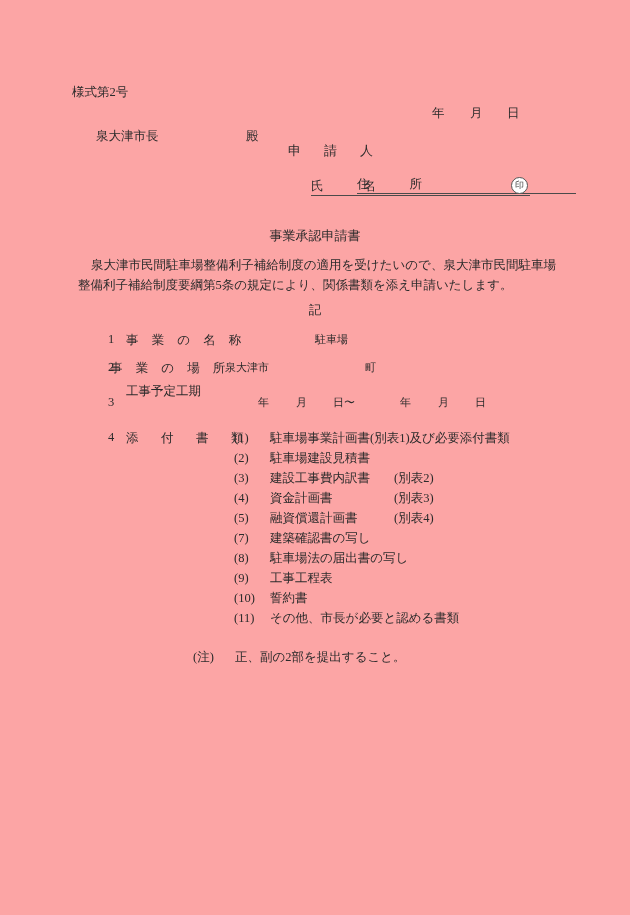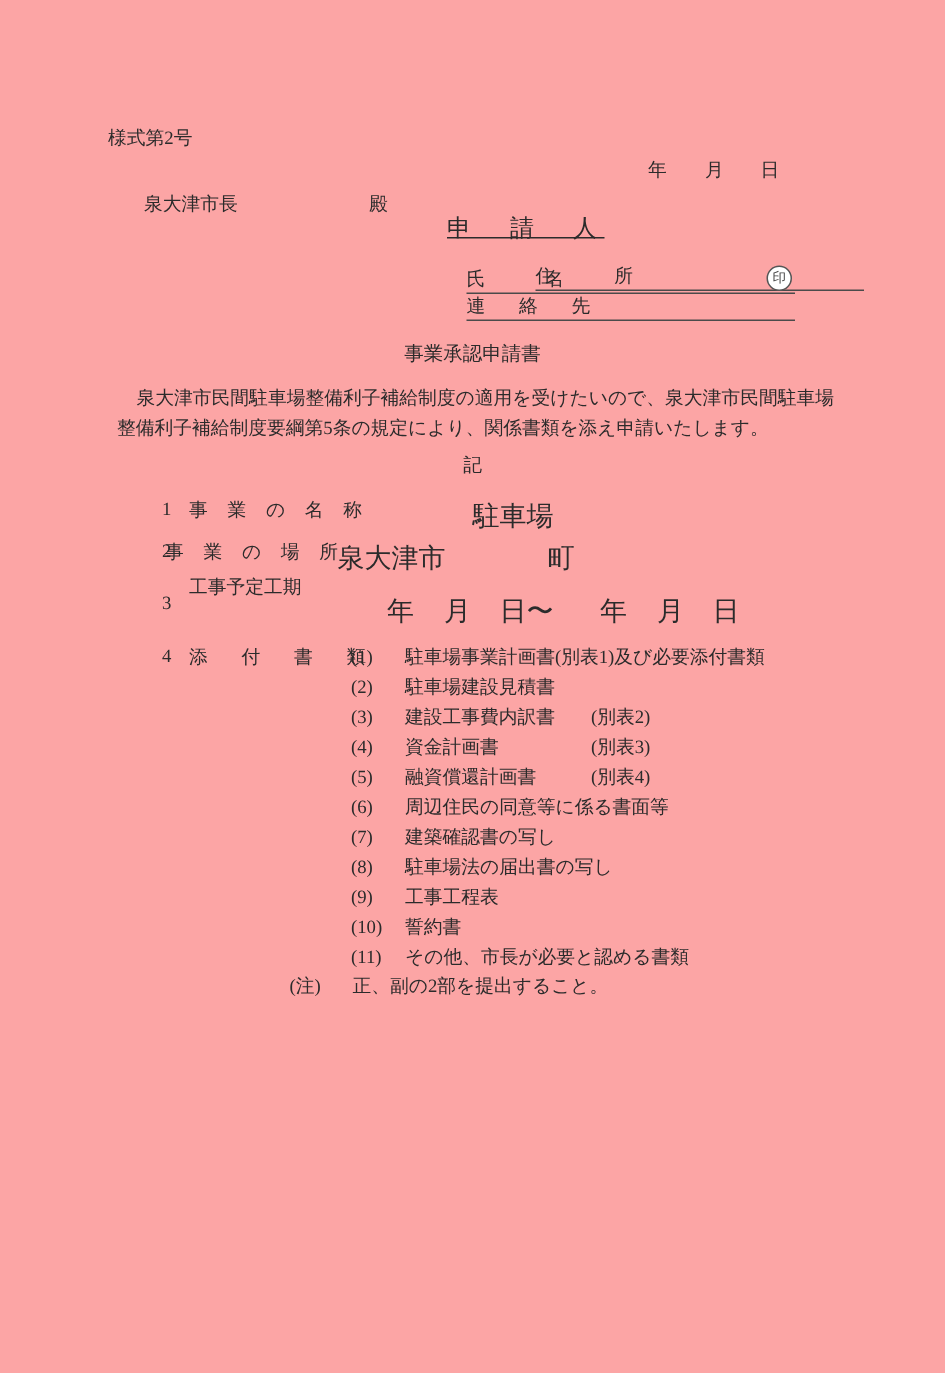--- a/index.html
+++ b/index.html
@@ -27,21 +27,21 @@
   .form-no      { left: 72px;  top: 84px;  font-size: 12.5px; }
   .date-line    { left: 432px; top: 105px; font-size: 12.5px; letter-spacing: 0; }
   .date-line span { display: inline-block; }
   .date-y { width: 38px; }
   .date-m { width: 37px; }
 
   .addressee    { left: 96px;  top: 128px; font-size: 12.5px; }
   .addressee-hon{ left: 246px; top: 128px; font-size: 12.5px; }
 
   
-  .applicant-label { left: 298px; top: 142px; font-size: 16px; letter-spacing: 5px; text-decoration: underline; }
+  .applicant-label { left: 288px; top: 142px; font-size: 13px; letter-spacing: 5px; }
 
   .field {
     position: absolute;
     left: 311px;
     width: 219px;
     border-bottom: 1px solid #4a4a4a;
     height: 18px;
     box-sizing: border-box;
   }
   .field .flabel {
@@ -83,21 +83,21 @@
     text-indent: 13px;
     text-align: justify;
     white-space: normal;
   }
 
   .ki { left: 0; top: 302px; width: 630px; text-align: center; font-size: 12.5px; }
 
   
   .item-no    { font-size: 12.5px; }
   .item-label { font-size: 12.5px; letter-spacing: 5px; }
-  .item-val   { font-size: 18px; }
+  .item-val   { font-size: 11px; }
 
   .n1 { left: 108px; top: 332px; }
   .l1 { left: 126px; top: 332px; }
   .v1 { left: 315px; top: 332px; }
 
   .n2 { left: 108px; top: 360px; }
   .l2 { left: 110px; top: 360px; }
   .v2 { left: 225px; top: 360px; text-align: center; }
   .v2b{ left: 365px; top: 360px; }
 
@@ -144,23 +144,20 @@
 
   <div class="field field-addr">
     <span class="flabel">住　　所</span>
   </div>
 
   <div class="field field-name">
     <span class="flabel">氏　　名</span>
     <span class="seal">印</span>
   </div>
 
-  <div class="field field-tel">
-    <span class="flabel">連　絡　先</span>
-  </div>
 
   <div class="abs doc-title">事業承認申請書</div>
 
   <div class="body-para">泉大津市民間駐車場整備利子補給制度の適用を受けたいので、泉大津市民間駐車場整備利子補給制度要綱第5条の規定により、関係書類を添え申請いたします。</div>
 
   <div class="abs ki">記</div>
 
   <div class="abs item-no n1">1</div>
   <div class="abs item-label l1">事 業 の 名 称</div>
   <div class="abs item-val v1">駐車場</div>
@@ -181,21 +178,20 @@
 
   <div class="abs item-no n4">4</div>
   <div class="abs item-label l4">添　付　書　類</div>
 
   <div class="att-list">
     <div class="att-row"><span class="att-num">(1)</span><span class="att-txt">駐車場事業計画書(別表1)及び必要添付書類</span><span class="att-ref"></span></div>
     <div class="att-row"><span class="att-num">(2)</span><span class="att-txt">駐車場建設見積書</span><span class="att-ref"></span></div>
     <div class="att-row"><span class="att-num">(3)</span><span class="att-txt">建設工事費内訳書</span><span class="att-ref">(別表2)</span></div>
     <div class="att-row"><span class="att-num">(4)</span><span class="att-txt">資金計画書</span><span class="att-ref">(別表3)</span></div>
     <div class="att-row"><span class="att-num">(5)</span><span class="att-txt">融資償還計画書</span><span class="att-ref">(別表4)</span></div>
-    <div class="att-row"><span class="att-num">(6)</span><span class="att-txt">周辺住民の同意等に係る書面等</span><span class="att-ref"></span></div>
     <div class="att-row"><span class="att-num">(7)</span><span class="att-txt">建築確認書の写し</span><span class="att-ref"></span></div>
     <div class="att-row"><span class="att-num">(8)</span><span class="att-txt">駐車場法の届出書の写し</span><span class="att-ref"></span></div>
     <div class="att-row"><span class="att-num">(9)</span><span class="att-txt">工事工程表</span><span class="att-ref"></span></div>
     <div class="att-row"><span class="att-num">(10)</span><span class="att-txt">誓約書</span><span class="att-ref"></span></div>
     <div class="att-row"><span class="att-num">(11)</span><span class="att-txt">その他、市長が必要と認める書類</span><span class="att-ref"></span></div>
   </div>
 
   <div class="note">
     <span class="note-tag">(注)</span><span>正、副の2部を提出すること。</span>
   </div>

